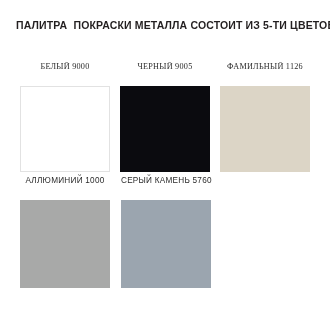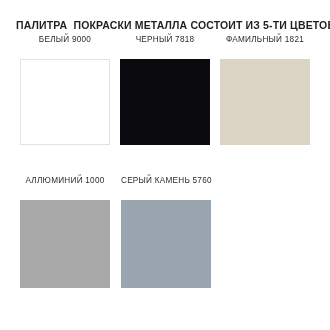--- a/index.html
+++ b/index.html
@@ -30,21 +30,21 @@
     color: #231f20;
     white-space: pre;
     line-height: 13px;
   }
   .swatch-row {
     position: absolute;
     left: 0;
     display: flex;
     align-items: flex-start;
   }
-  #swatch-row-1 { top: 35px; left: 20px; }
+  #swatch-row-1 { top: 62px; left: 20px; font-family: Liberation Serif, serif; }
   #swatch-row-2 { top: 176px; left: 20px; }
 
   .swatch-cell {
     display: flex;
     flex-direction: column;
     align-items: center;
   }
   .swatch-label {
     font-size: 8.2px;
     font-weight: normal;
@@ -79,26 +79,26 @@
   <div id="palette-title">ПАЛИТРА  ПОКРАСКИ МЕТАЛЛА СОСТОИТ ИЗ 5-ТИ ЦВЕТОВ</div>
 
   <div class="swatch-row" id="swatch-row-1">
 
     <div class="swatch-cell" style="margin-right:10px;">
       <div class="swatch-label">БЕЛЫЙ 9000</div>
       <div class="swatch-chip chip-white" style="background: rgb(255, 255, 255); border: 1px solid rgb(226, 226, 226);"></div>
     </div>
 
     <div class="swatch-cell" style="margin-right:10px;">
-      <div class="swatch-label">ЧЕРНЫЙ 7818</div>
+      <div class="swatch-label">ЧЕРНЫЙ 9005</div>
       <div class="swatch-chip chip-plain" style="background: rgb(11, 11, 15);"></div>
     </div>
 
     <div class="swatch-cell">
-      <div class="swatch-label">ФАМИЛЬНЫЙ 1821</div>
+      <div class="swatch-label">ФАМИЛЬНЫЙ 1126</div>
       <div class="swatch-chip chip-plain" style="background: rgb(220, 213, 198);"></div>
     </div>
 
   </div>
 
   <div class="swatch-row" id="swatch-row-2">
 
     <div class="swatch-cell" style="margin-right:11px;">
       <div class="swatch-label">АЛЛЮМИНИЙ 1000</div>
       <div class="swatch-chip chip-plain" style="background: rgb(168, 169, 168);"></div>

